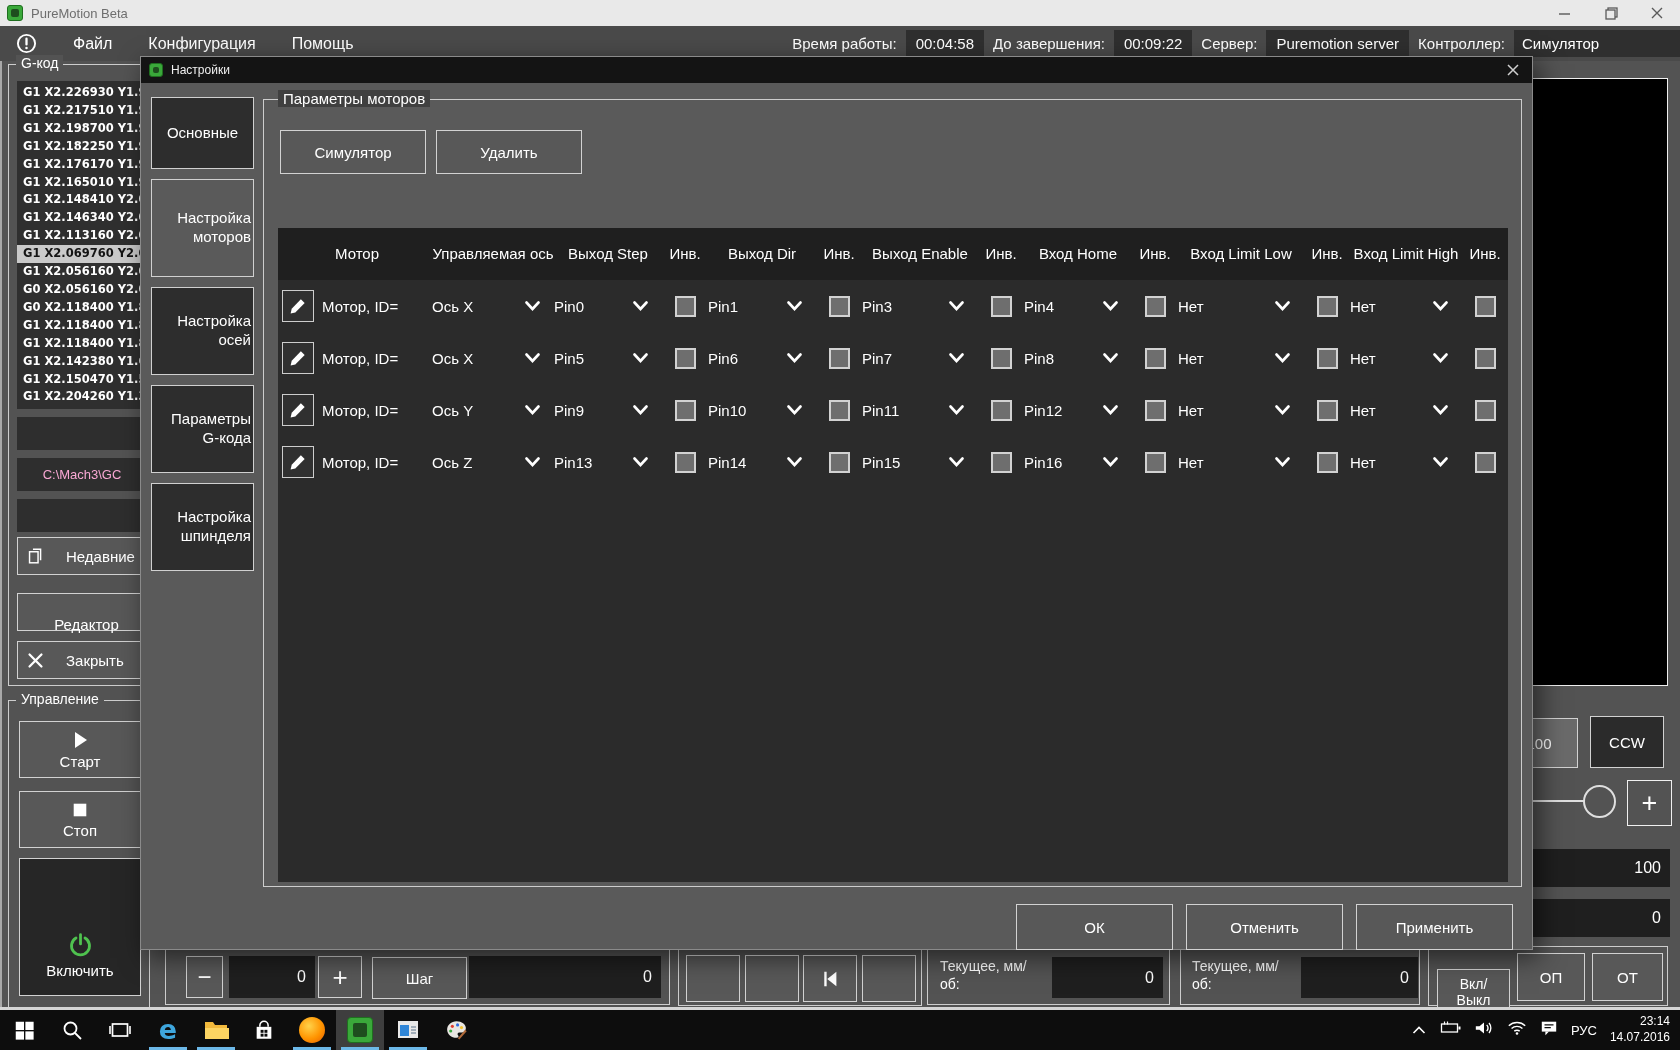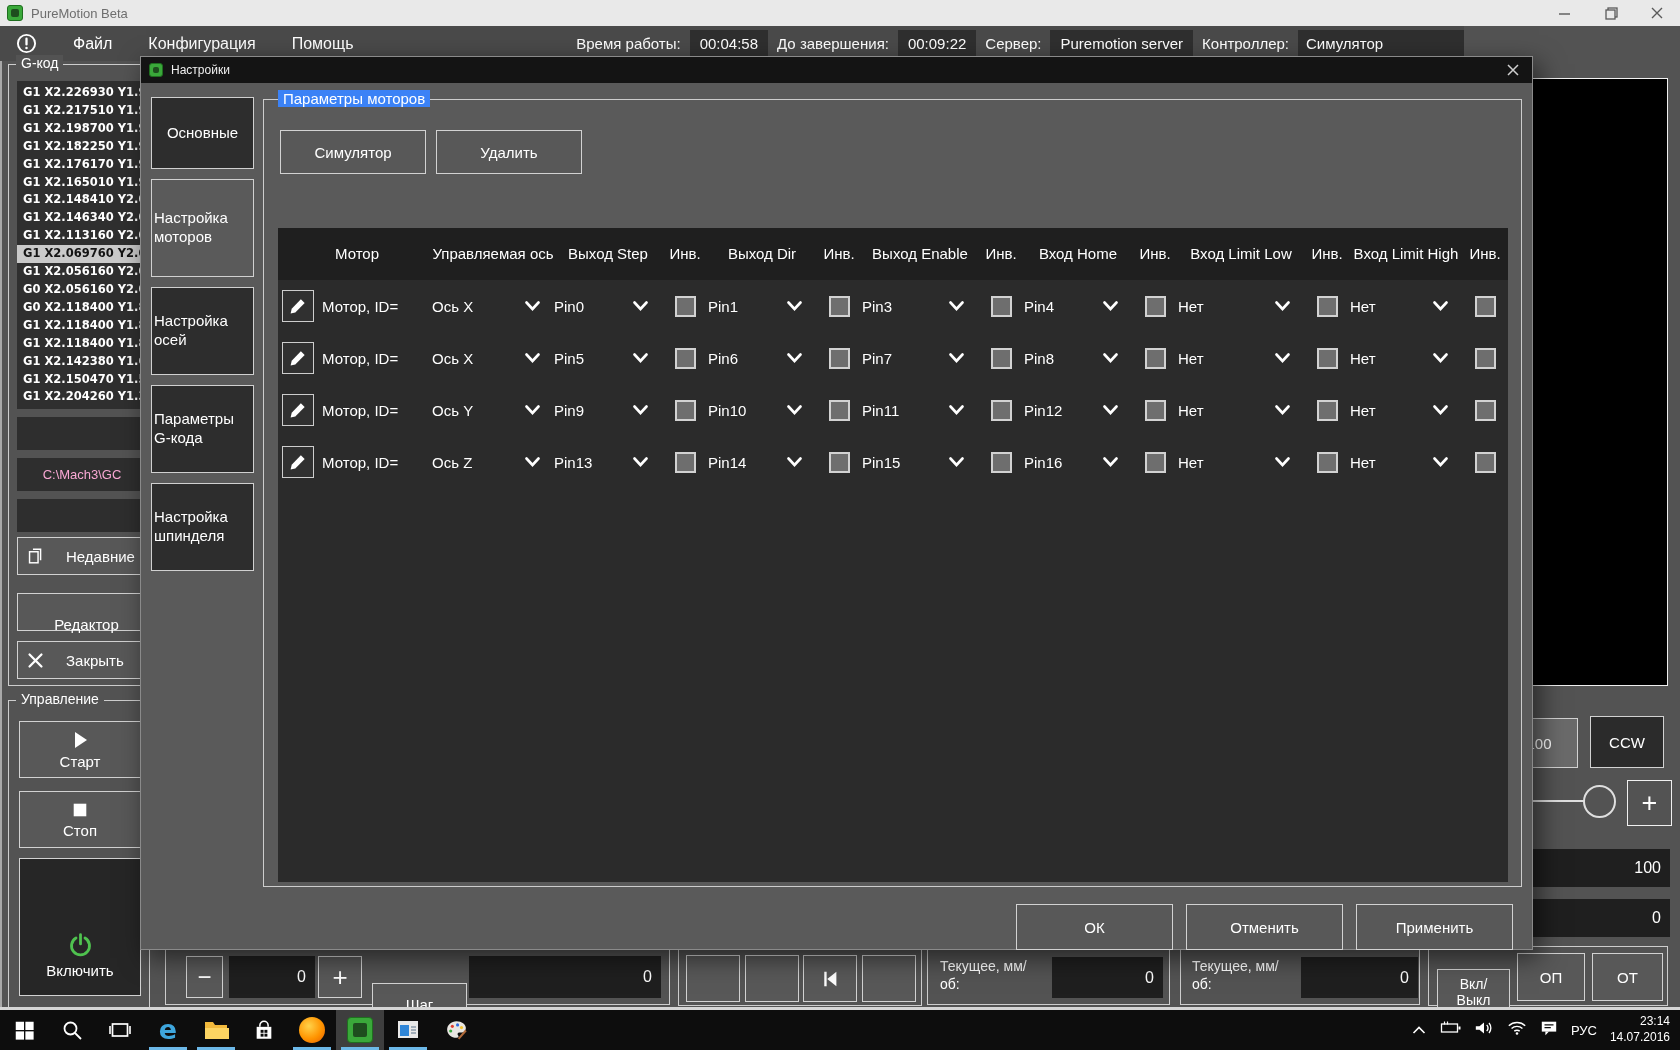--- a/index.html
+++ b/index.html
@@ -12,21 +12,21 @@
     display:flex;align-items:center;color:#6e6e6e;font-size:13px;}
   .titlebar .chip{margin-left:7px;margin-right:8px;}
   .winctl{position:absolute;right:0;top:0;height:26px;display:flex;}
   .winctl .wbtn{width:46px;height:26px;display:flex;align-items:center;justify-content:center;}
 
   .chip{display:inline-block;width:16px;height:16px;border-radius:3px;background:#3aa83a;
     border:1px solid #1f6f1f;position:relative;}
   .chip::after{content:"";position:absolute;left:3px;top:3px;right:3px;bottom:3px;background:#1e4d1e;border-radius:2px;}
 
   
-  .menubar{position:absolute;left:0;top:26px;width:1464px;height:35px;background:#4a4a4a;
+  .menubar{position:absolute;left:0;top:26px;width:1680px;height:35px;background:#4a4a4a;
     color:#fff;font-size:16px;display:flex;align-items:center;}
   .menubar .menu-items{display:flex;gap:36px;padding-left:16px;align-items:center;}
   .menu-item{cursor:default;}
   .statusbar{position:absolute;right:0;top:0;height:35px;display:flex;align-items:center;gap:9px;font-size:15px;}
   .statbox{background:#2f2f2f;height:27px;display:flex;align-items:center;justify-content:center;
     padding:0 10px;white-space:nowrap;}
   .statbox.last{min-width:166px;justify-content:flex-start;padding-left:8px;}
 
   
   .group{position:absolute;border:1px solid #cdcdcd;}
@@ -62,24 +62,24 @@
   .cur-label{position:absolute;color:#fff;font-size:14px;line-height:1.25;width:100px;}
 
   
   .dialog{position:absolute;left:140px;top:56px;width:1393px;height:894px;background:#5a5a5a;
     border:1px solid #8a8a8a;box-shadow:6px 8px 24px rgba(0,0,0,.55);z-index:20;}
   .dlg-titlebar{position:absolute;left:0;top:0;right:0;height:26px;background:#141414;display:flex;
     align-items:center;color:#f0f0f0;font-size:12px;}
   .dlg-titlebar .chip{width:14px;height:14px;margin-left:8px;margin-right:8px;}
   .dlg-close{position:absolute;right:10px;top:5px;width:18px;height:16px;display:flex;align-items:center;justify-content:center;}
   .tab{position:absolute;left:10px;width:103px;background:#2d2d2d;border:1px solid #d0d0d0;
-    color:#fff;font-size:15px;display:flex;align-items:center;justify-content:center;text-align:left;line-height:1.25;padding:2px;}
+    color:#fff;font-size:15px;display:flex;align-items:center;justify-content:center;text-align:right;line-height:1.25;padding:2px;}
   .tab.sel{background:#5a5a5a;}
   .dlg-group{position:absolute;left:122px;top:42px;width:1259px;height:788px;border:1px solid #cdcdcd;}
-  .dlg-group>.glabel{position:absolute;top:-10px;left:14px;background:#3b82f6;padding:0 5px;color:#fff;font-size:15px;}
+  .dlg-group>.glabel{position:absolute;top:-10px;left:14px;background:#404040;padding:0 5px;color:#fff;font-size:15px;}
   .tbl{position:absolute;left:14px;top:128px;width:1230px;height:654px;background:#2b2b2b;}
   .trow{display:grid;grid-template-columns:150px 122px 108px 46px 108px 46px 116px 46px 108px 46px 126px 46px 112px 46px;
     height:52px;align-items:center;color:#fff;font-size:15px;padding-left:4px;}
   .thead{background:#1f1f1f;height:52px;font-size:15px;}
   .thead .hc{text-align:center;line-height:1.15;}
   .cell-motor{display:flex;align-items:center;gap:8px;}
   .pencil-btn{width:32px;height:32px;background:#303030;border:1px solid #cdcdcd;display:flex;
     align-items:center;justify-content:center;}
   .ddl{display:flex;align-items:center;justify-content:space-between;padding-right:14px;}
   .cbwrap{display:flex;justify-content:center;}
@@ -247,21 +247,21 @@
 <div class="group" style="left:165px;top:948px;width:505px;height:57px;">
   <div class="btn abs" style="left:20px;top:7px;width:37px;height:42px;font-size:24px;">
       <span>−</span>
     </div>
   <div class="dfield abs" style="left:63px;top:7px;width:86px;height:42px;">
       <span>0</span>
     </div>
   <div class="btn abs" style="left:152px;top:7px;width:44px;height:42px;font-size:26px;">
       <span>+</span>
     </div>
-  <div class="btn abs" style="left:206px;top:8px;width:95px;height:42px;margin-top:26px;">
+  <div class="btn abs" style="left:206px;top:8px;width:95px;height:42px;">
       <span>Шаг</span>
     </div>
   <div class="dfield abs" style="left:303px;top:7px;width:192px;height:42px;">
       <span>0</span>
     </div>
 </div>
 
 <div class="group" style="left:678px;top:946px;width:244px;height:60px;">
   <div class="btn abs" style="left:7px;top:8px;width:54px;height:47px;"></div>
   <div class="btn abs" style="left:66px;top:8px;width:54px;height:47px;"></div>

